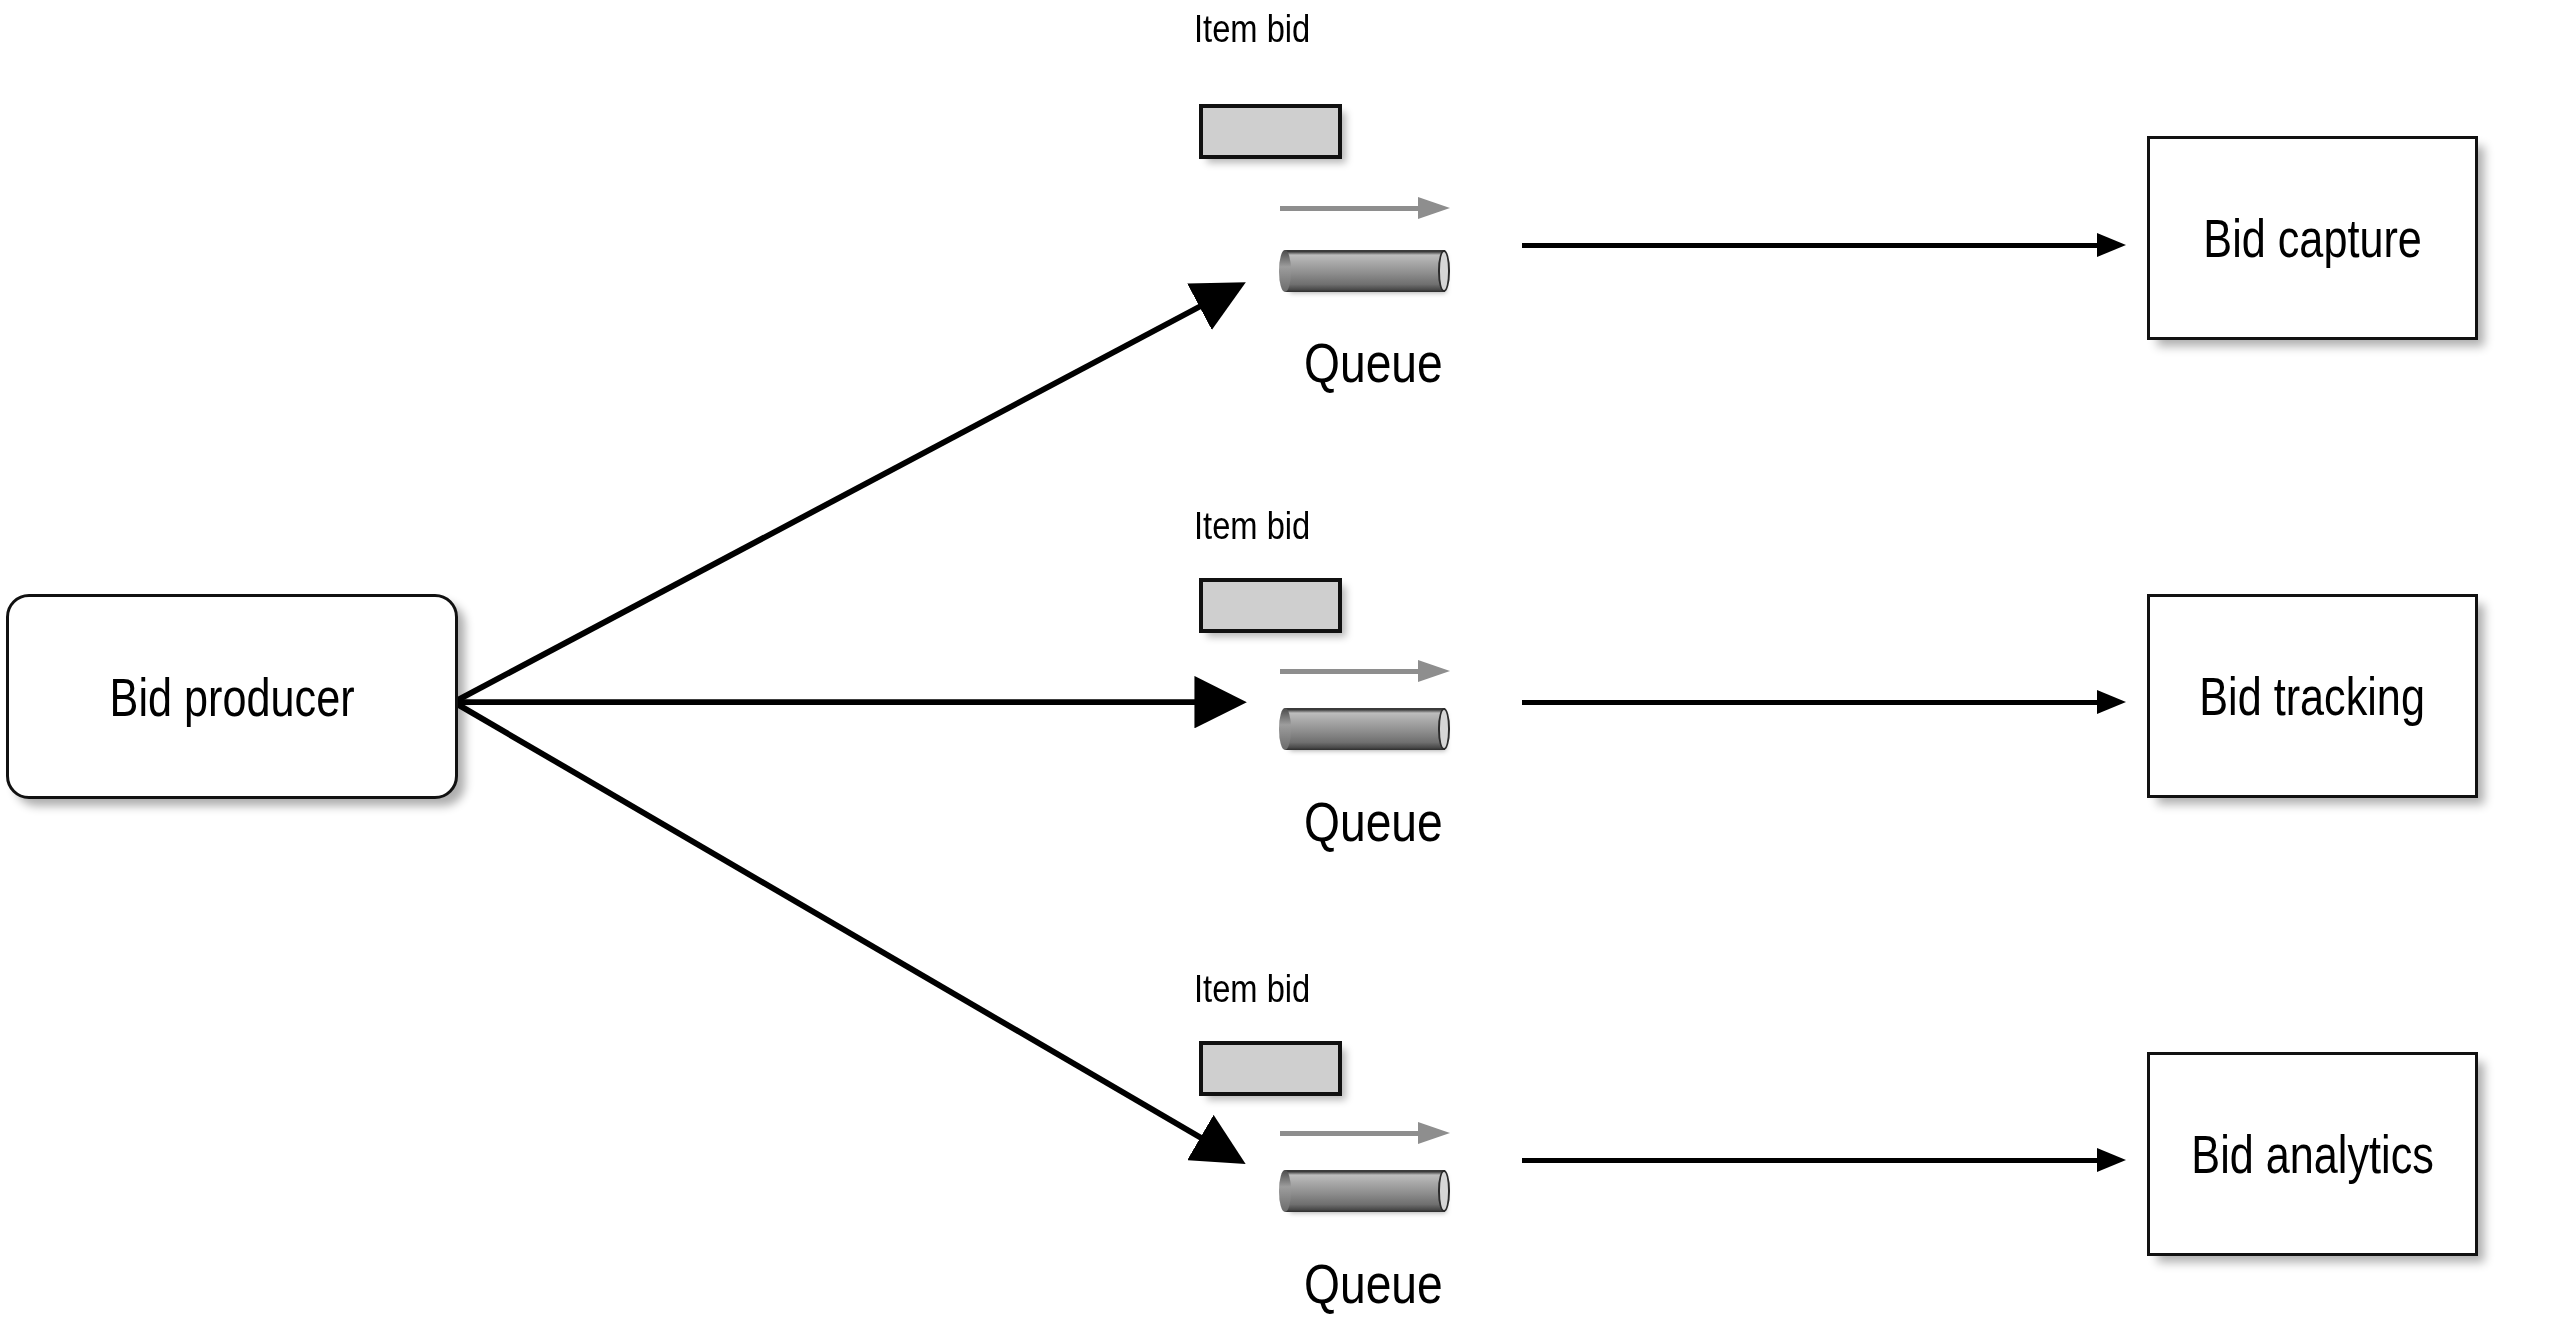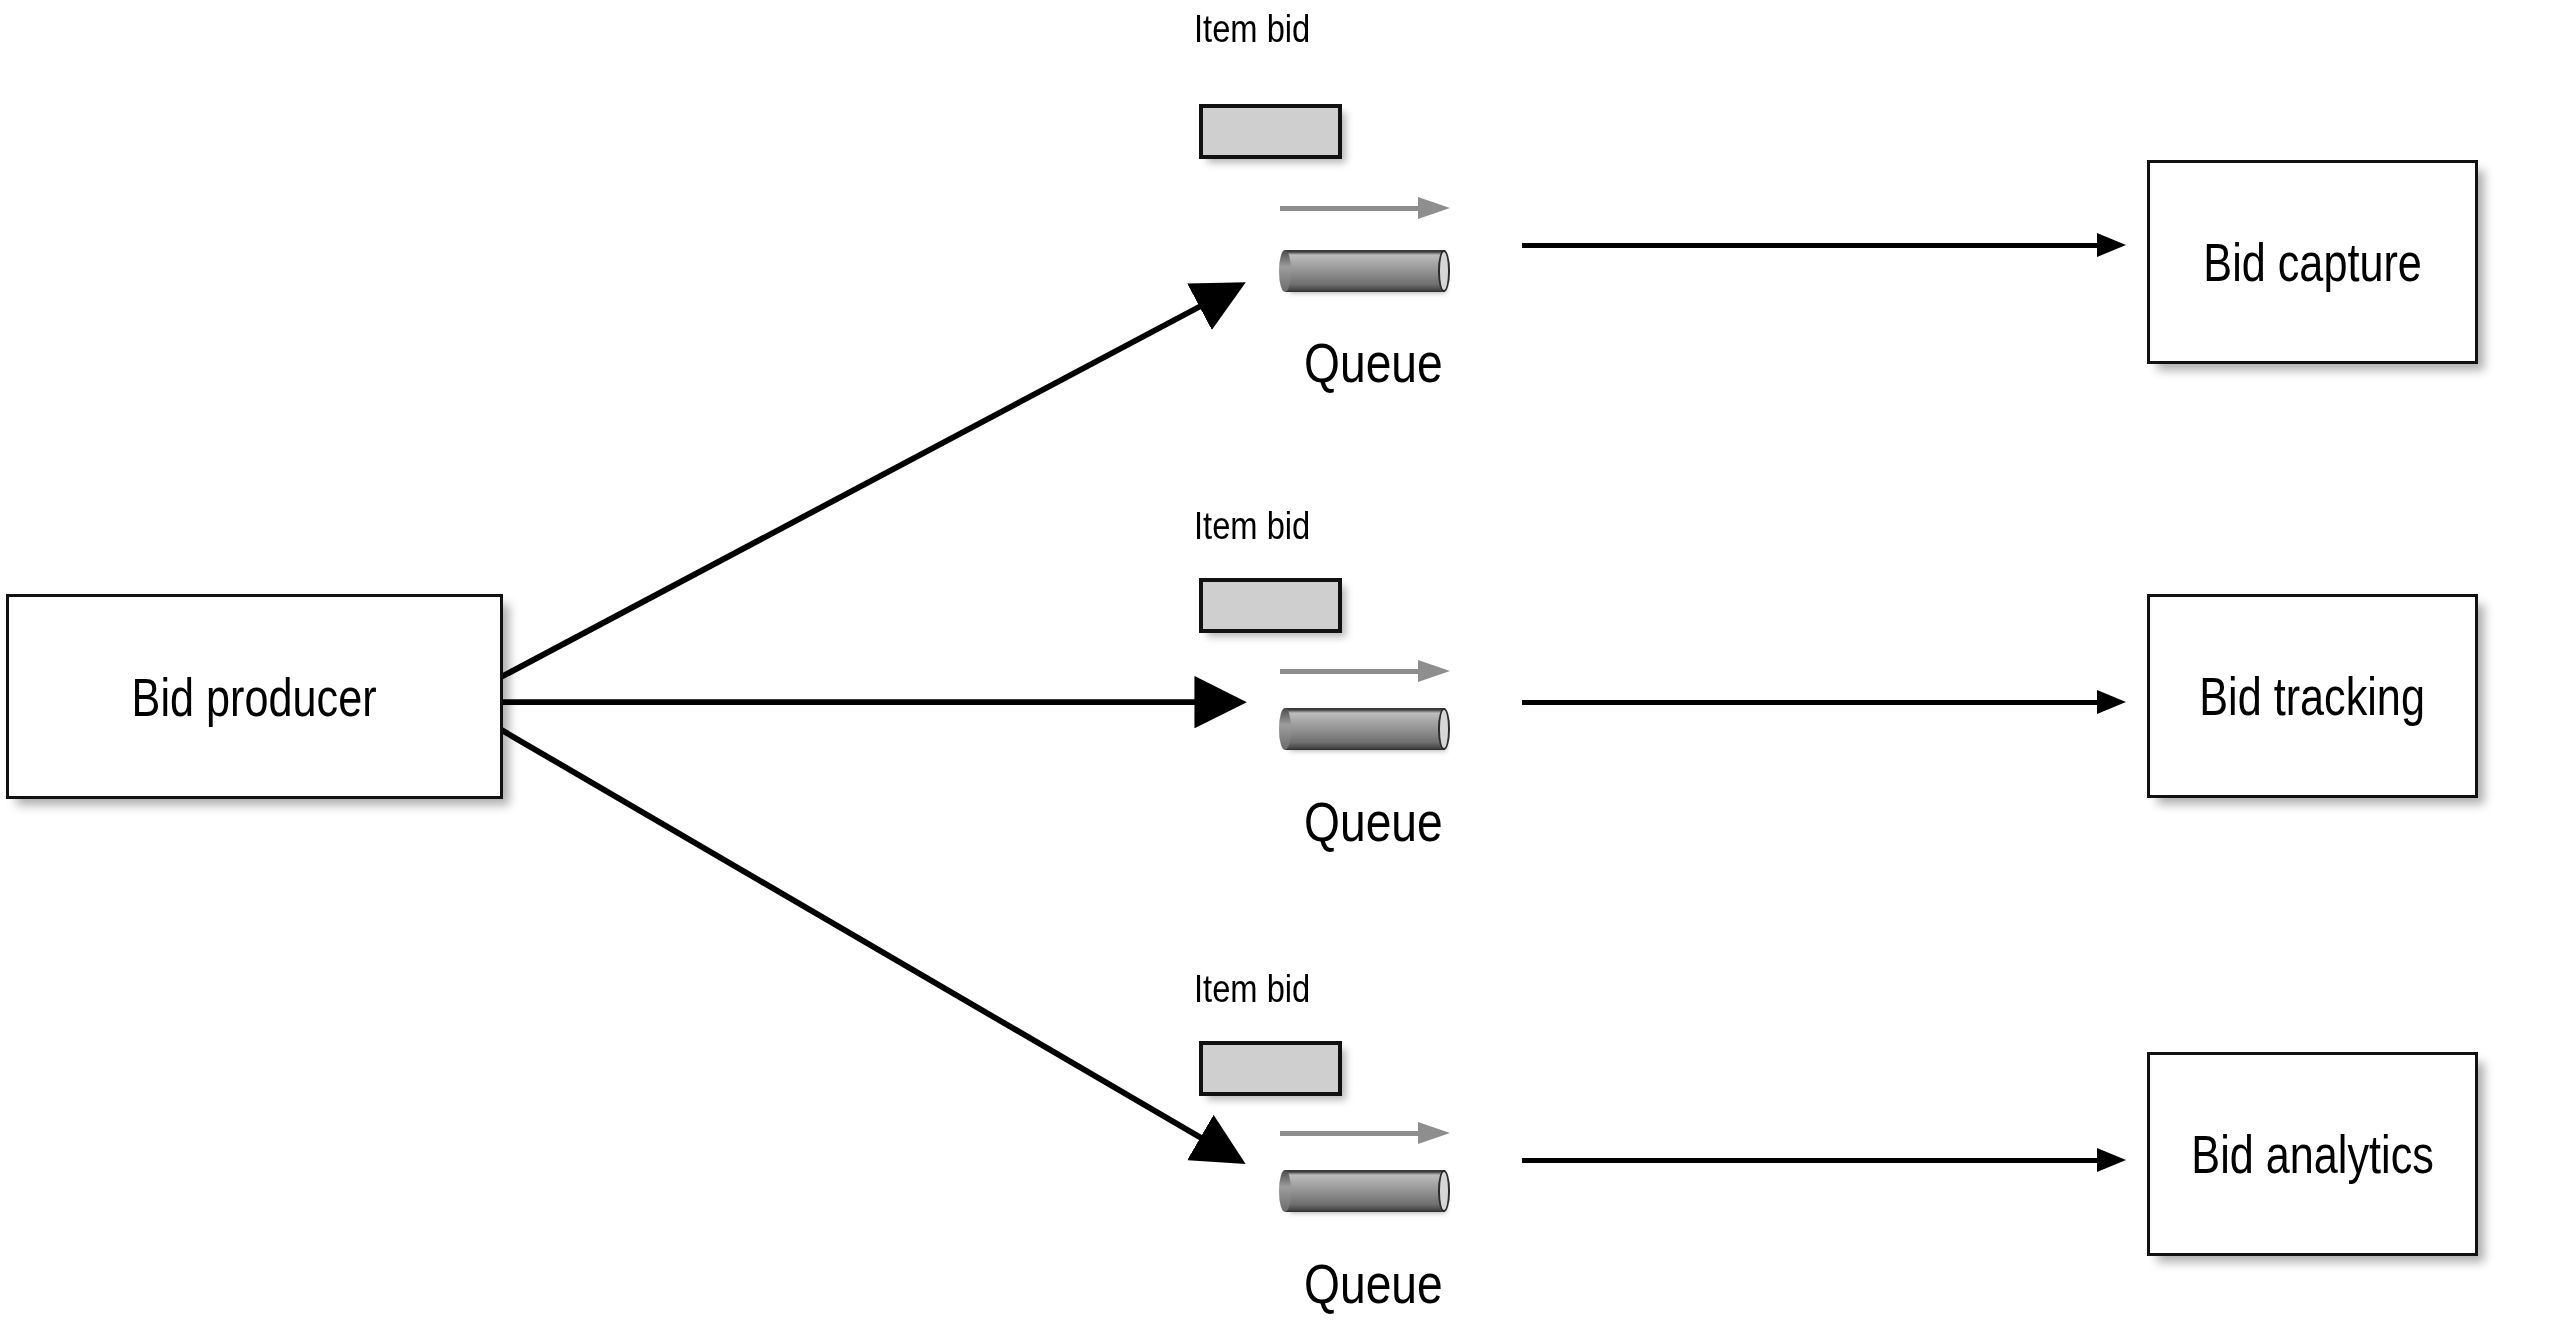--- a/index.html
+++ b/index.html
@@ -31,22 +31,22 @@
   }
   .proc-label {
     font-family: "Liberation Sans", sans-serif;
     font-size: 54px;
     font-stretch: condensed;
     color: #000000;
     line-height: 1;
     white-space: nowrap;
     transform: scaleX(0.80);
   }
-  #box-producer { left: 5.8px;    top: 594px;  width: 497px; height: 205px; }
-  #box-capture  { left: 2147px; top: 136px;  width: 331px; height: 204px; margin-top: 24px; }
+  #box-producer { left: 5.8px;    top: 594px;  width: 452px; height: 205px; border-radius: 23px; }
+  #box-capture  { left: 2147px; top: 136px;  width: 331px; height: 204px; }
   #box-tracking { left: 2147px; top: 594px;  width: 331px; height: 204px; justify-content: center; }
   #box-analytics{ left: 2147px; top: 1052px; width: 331px; height: 204px; }
 
   
   .itembid-label {
     position: absolute;
     font-family: "Liberation Sans", sans-serif;
     font-size: 38px;
     color: #000000;
     line-height: 1;

